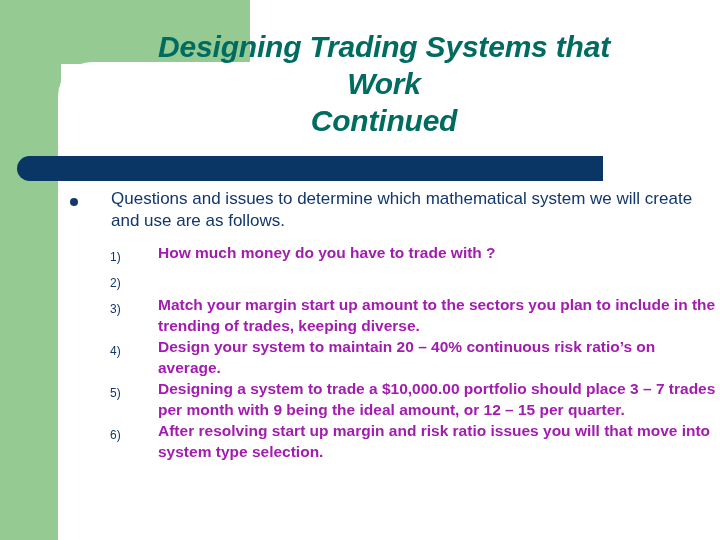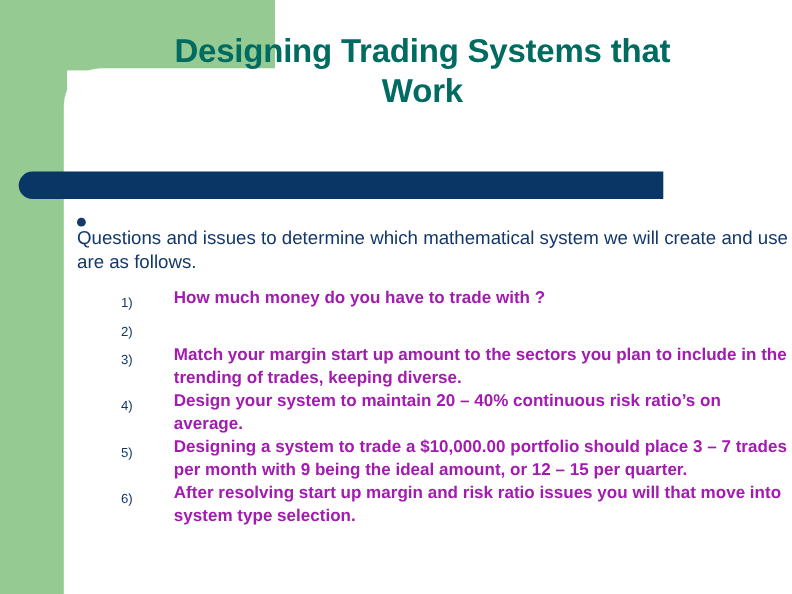--- a/index.html
+++ b/index.html
@@ -50,35 +50,34 @@
     position:absolute;
     left:60px; top:28px;
     width:648px;
     text-align:center;
     color:#006B60;
     font-size:30px;
     font-weight:bold;
     line-height:37px;
     letter-spacing:-0.2px;
   }
-  .title-line { display:block; white-space:nowrap; }
+  .title-line { display:block; white-space:nowrap;font-style:italic; }
 
   
   .content {
     position:absolute;
     left:62px; top:188px;
     width:658px;
     color:#11376B;
   }
 
   .lead-row {
     display:flex;
     align-items:flex-start;
     padding-left:8px;
-    flex-direction:column;
   }
   .lead-bullet {
     flex:0 0 auto;
     width:8px; height:8px;
     border-radius:50%;
     background:#16396B;
     margin-top:10px;
     margin-right:33px;
   }
   .lead-text {
@@ -120,20 +119,21 @@
 
 <div id="slide">
 
   <div class="deco-green-wide"></div>
   <div class="deco-green-strip"></div>
   <div class="deco-white-panel"></div>
 
   <div class="title-block">
     <span class="title-line">Designing Trading Systems that</span>
     <span class="title-line">Work</span>
+    <span class="title-line">Continued</span>
   </div>
 
   <div class="deco-navy-bar"></div>
 
   <div class="content">
 
     <div class="lead-row">
       <span class="lead-bullet"></span>
       <span class="lead-text">Questions and issues to determine which mathematical system we will create and use are as follows.</span>
     </div>

